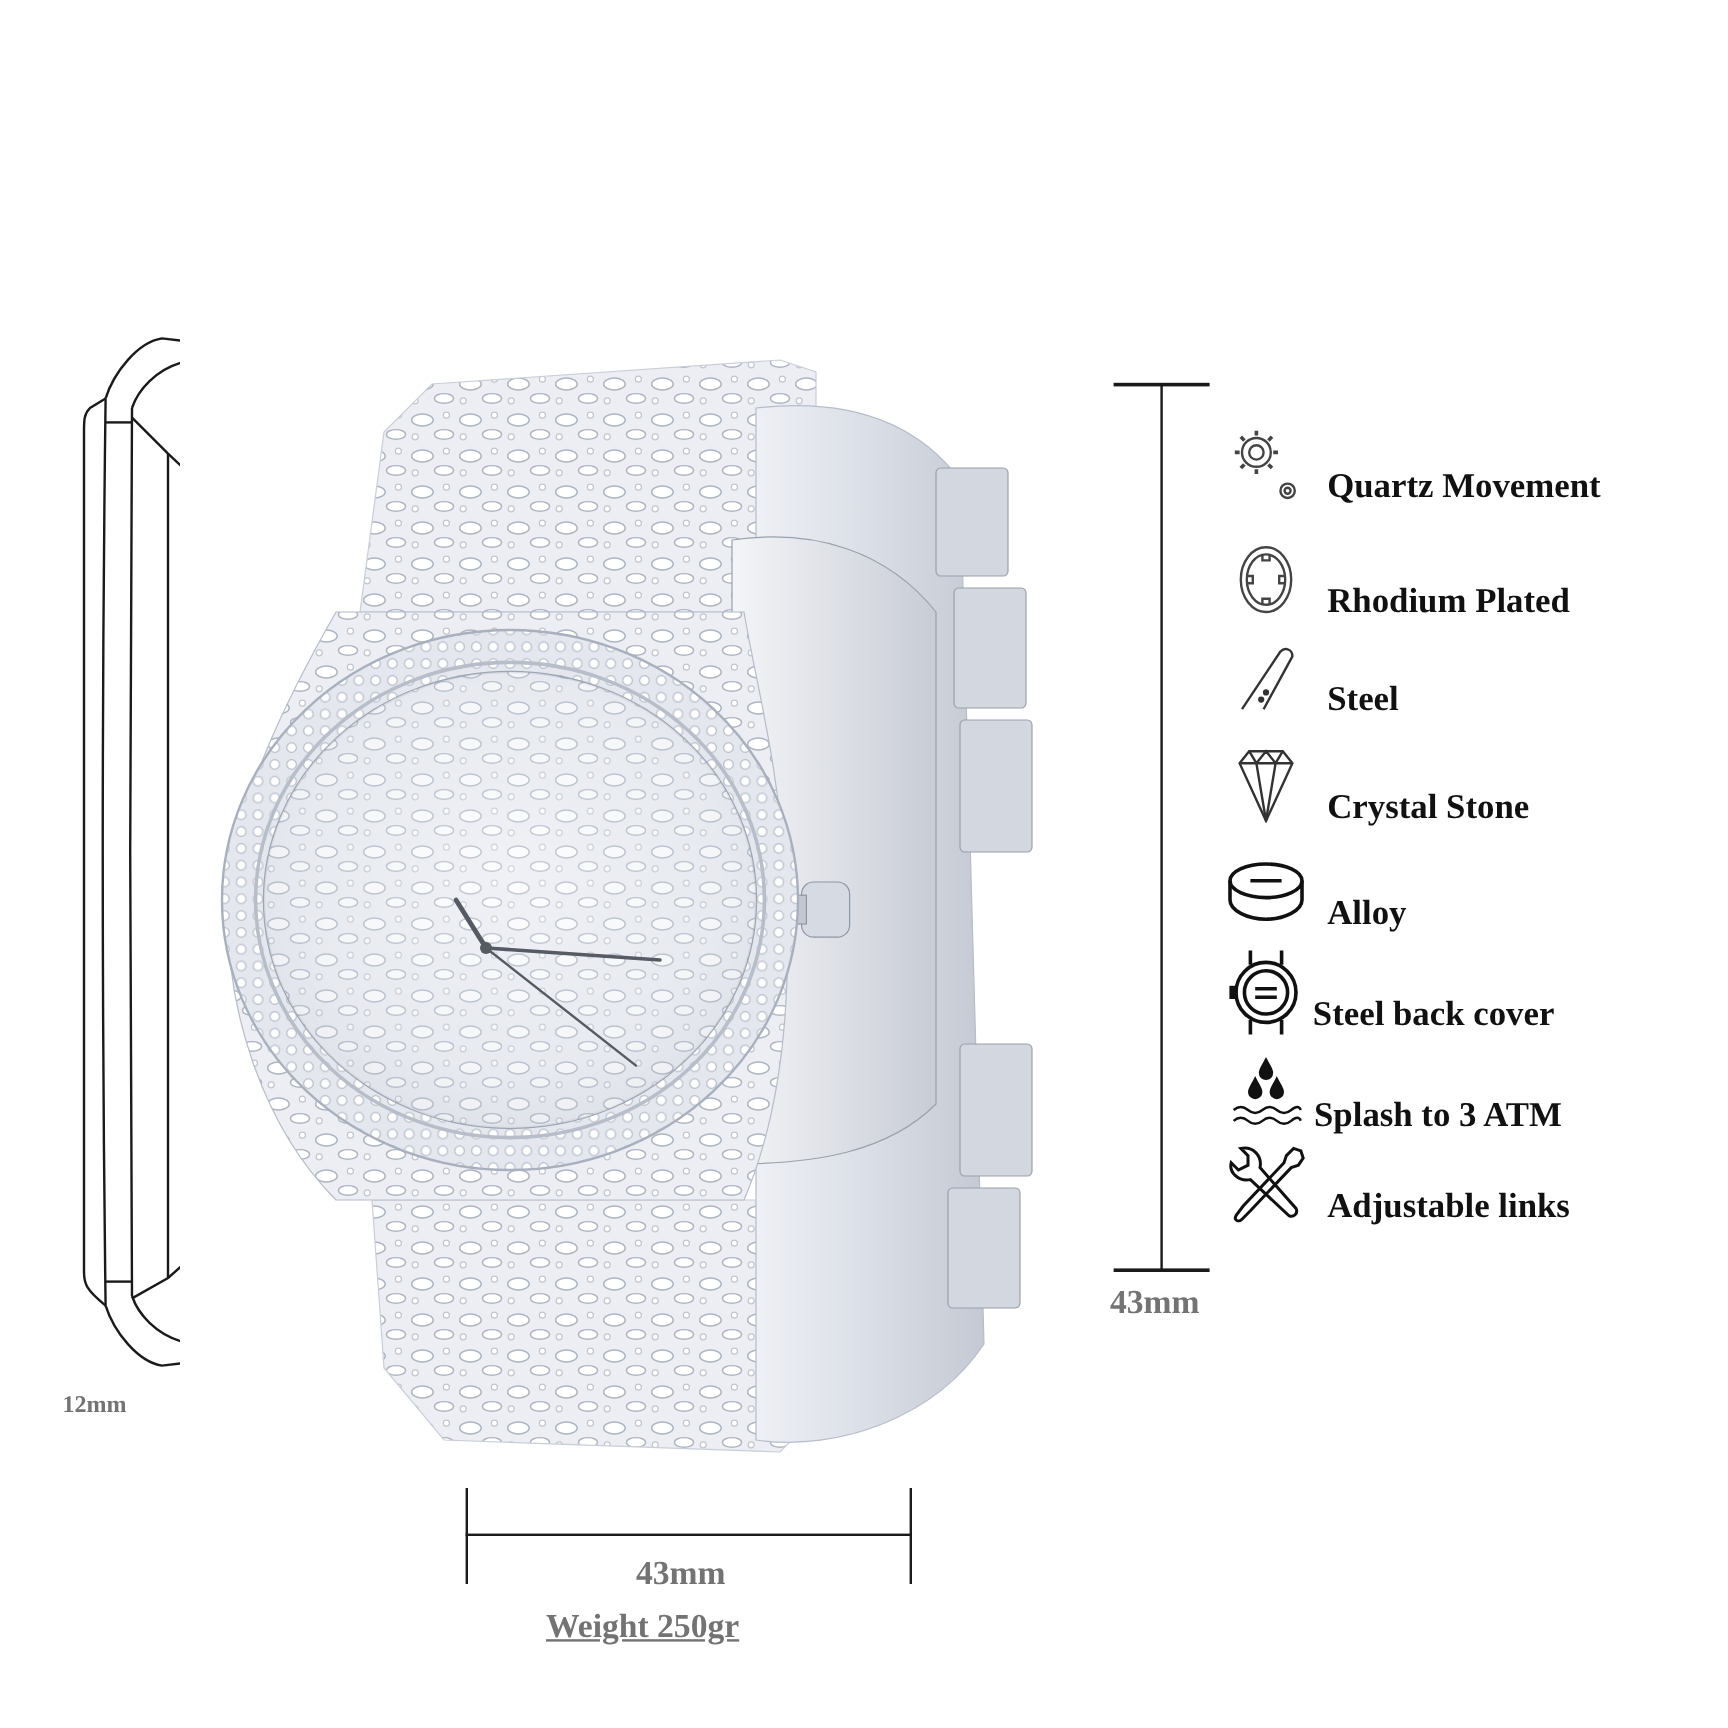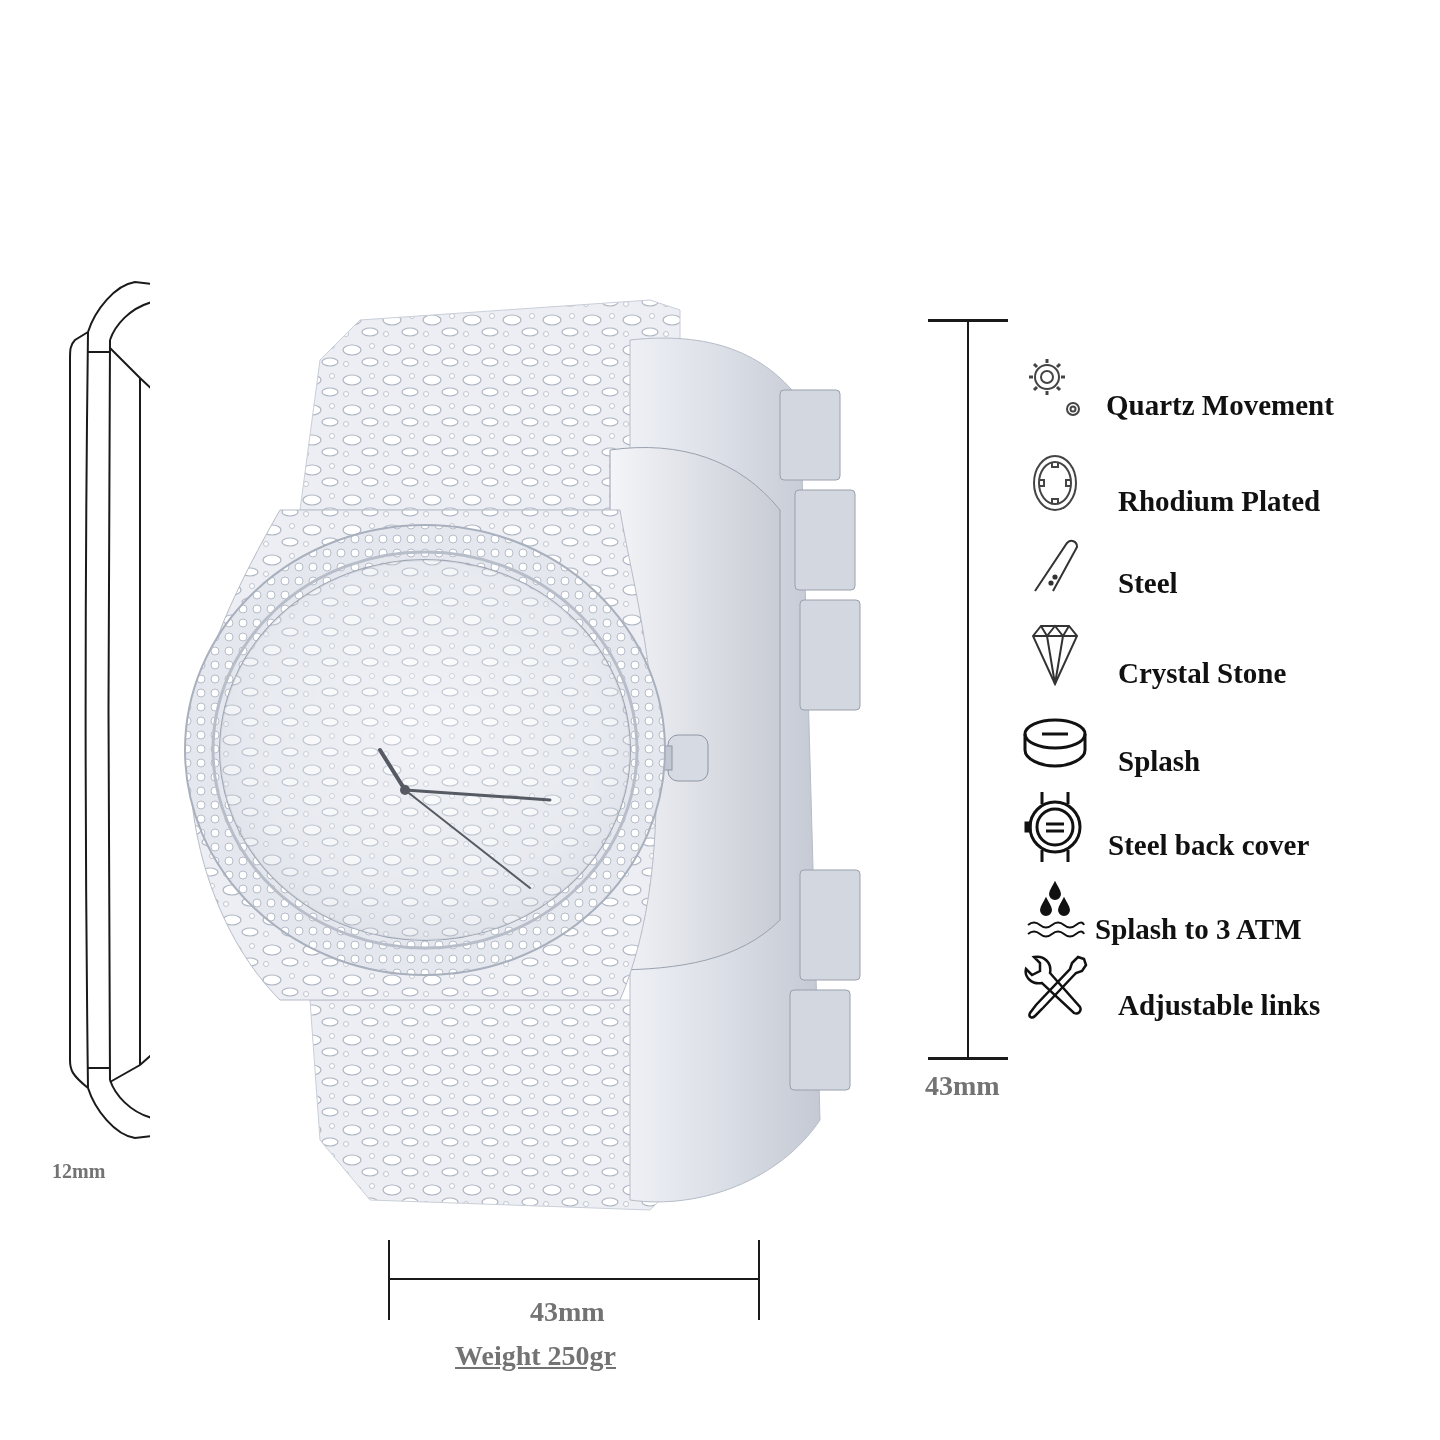--- a/index.html
+++ b/index.html
@@ -2,21 +2,21 @@
 <html><head>
 <meta charset="utf-8">
 <style>
   html, body { margin:0; padding:0; background:#ffffff; }
   body { width:1440px; height:1440px; position:relative; overflow:hidden;
          font-family:"Liberation Serif","DejaVu Serif",serif; color:#111; }
   .abs { position:absolute; }
   .label { font-weight:bold; font-size:30px; color:#737373; white-space:nowrap; }
   .feat { position:absolute; left:1020px; display:flex; align-items:flex-end; }
   .feat .ic { width:70px; height:70px; display:flex; align-items:center; justify-content:center; }
-  .feat .txt { font-weight:bold; font-size:29px; margin-left:28px; white-space:nowrap; }
+  .feat .txt { font-weight:bold; font-size:29px; margin-left:16px; white-space:nowrap; }
 </style>
 </head>
 <body>
 
 <svg class="abs" style="left:30px;top:270px" width="120" height="880" viewBox="0 0 120 880">
   <g fill="none" stroke="#1a1a1a" stroke-width="2">
 
     <path d="M58 62 C65 40 85 15 105 12 L122 14 C128 18 127 30 122 32 C100 38 85 55 80 70"></path>
 
     <path d="M58 818 C65 840 85 865 105 868 L122 866 C128 862 127 850 122 848 C100 842 85 825 80 810"></path>
@@ -158,34 +158,34 @@
   <span class="txt">Crystal Stone</span>
 </div>
 <div class="feat" style="top:708px">
   <div class="ic">
     <svg width="66" height="52" viewBox="0 0 66 52" fill="none" stroke="#111" stroke-width="3">
       <ellipse cx="33" cy="17" rx="30" ry="14"></ellipse>
         <path d="M3 17 V33 C3 42 18 49 33 49 C48 49 63 42 63 33 V17"></path>
         <line x1="20" y1="17" x2="46" y2="17"></line>
     </svg>
   </div>
-  <span class="txt">Splash</span>
+  <span class="txt">Alloy</span>
 </div>
 <div class="feat" style="top:792px">
   <div class="ic">
     <svg width="62" height="74" viewBox="0 0 62 74" fill="none" stroke="#111" stroke-width="3">
       <path d="M18 2 V14 M44 2 V14 M18 60 V72 M44 60 V72"></path>
       <circle cx="31" cy="37" r="25"></circle>
         <circle cx="31" cy="37" r="18"></circle>
       <line x1="22" y1="34" x2="40" y2="34"></line>
         <line x1="22" y1="41" x2="40" y2="41"></line>
       <rect x="2" y="33" width="4" height="8" fill="#111"></rect>
     </svg>
   </div>
-  <span class="txt" style="margin-left:18px">Steel back cover</span>
+  <span class="txt" style="margin-left:4px">Steel back cover</span>
 </div>
 <div class="feat" style="top:876px">
   <div class="ic">
     <svg width="62" height="60" viewBox="0 0 62 60" fill="#111" stroke="#111" stroke-width="2">
       <path d="M31 2 C28 8 26 10 26 13 a5 5 0 0 0 10 0 C36 10 34 8 31 2Z"></path>
       <path d="M22 18 C19 24 17 26 17 29 a5 5 0 0 0 10 0 C27 26 25 24 22 18Z"></path>
       <path d="M40 18 C37 24 35 26 35 29 a5 5 0 0 0 10 0 C45 26 43 24 40 18Z"></path>
       <path fill="none" d="M4 44 q6 -5 12 0 t12 0 t12 0 t12 0 t8 0"></path>
       <path fill="none" d="M4 53 q6 -5 12 0 t12 0 t12 0 t12 0 t8 0"></path>
     </svg>

